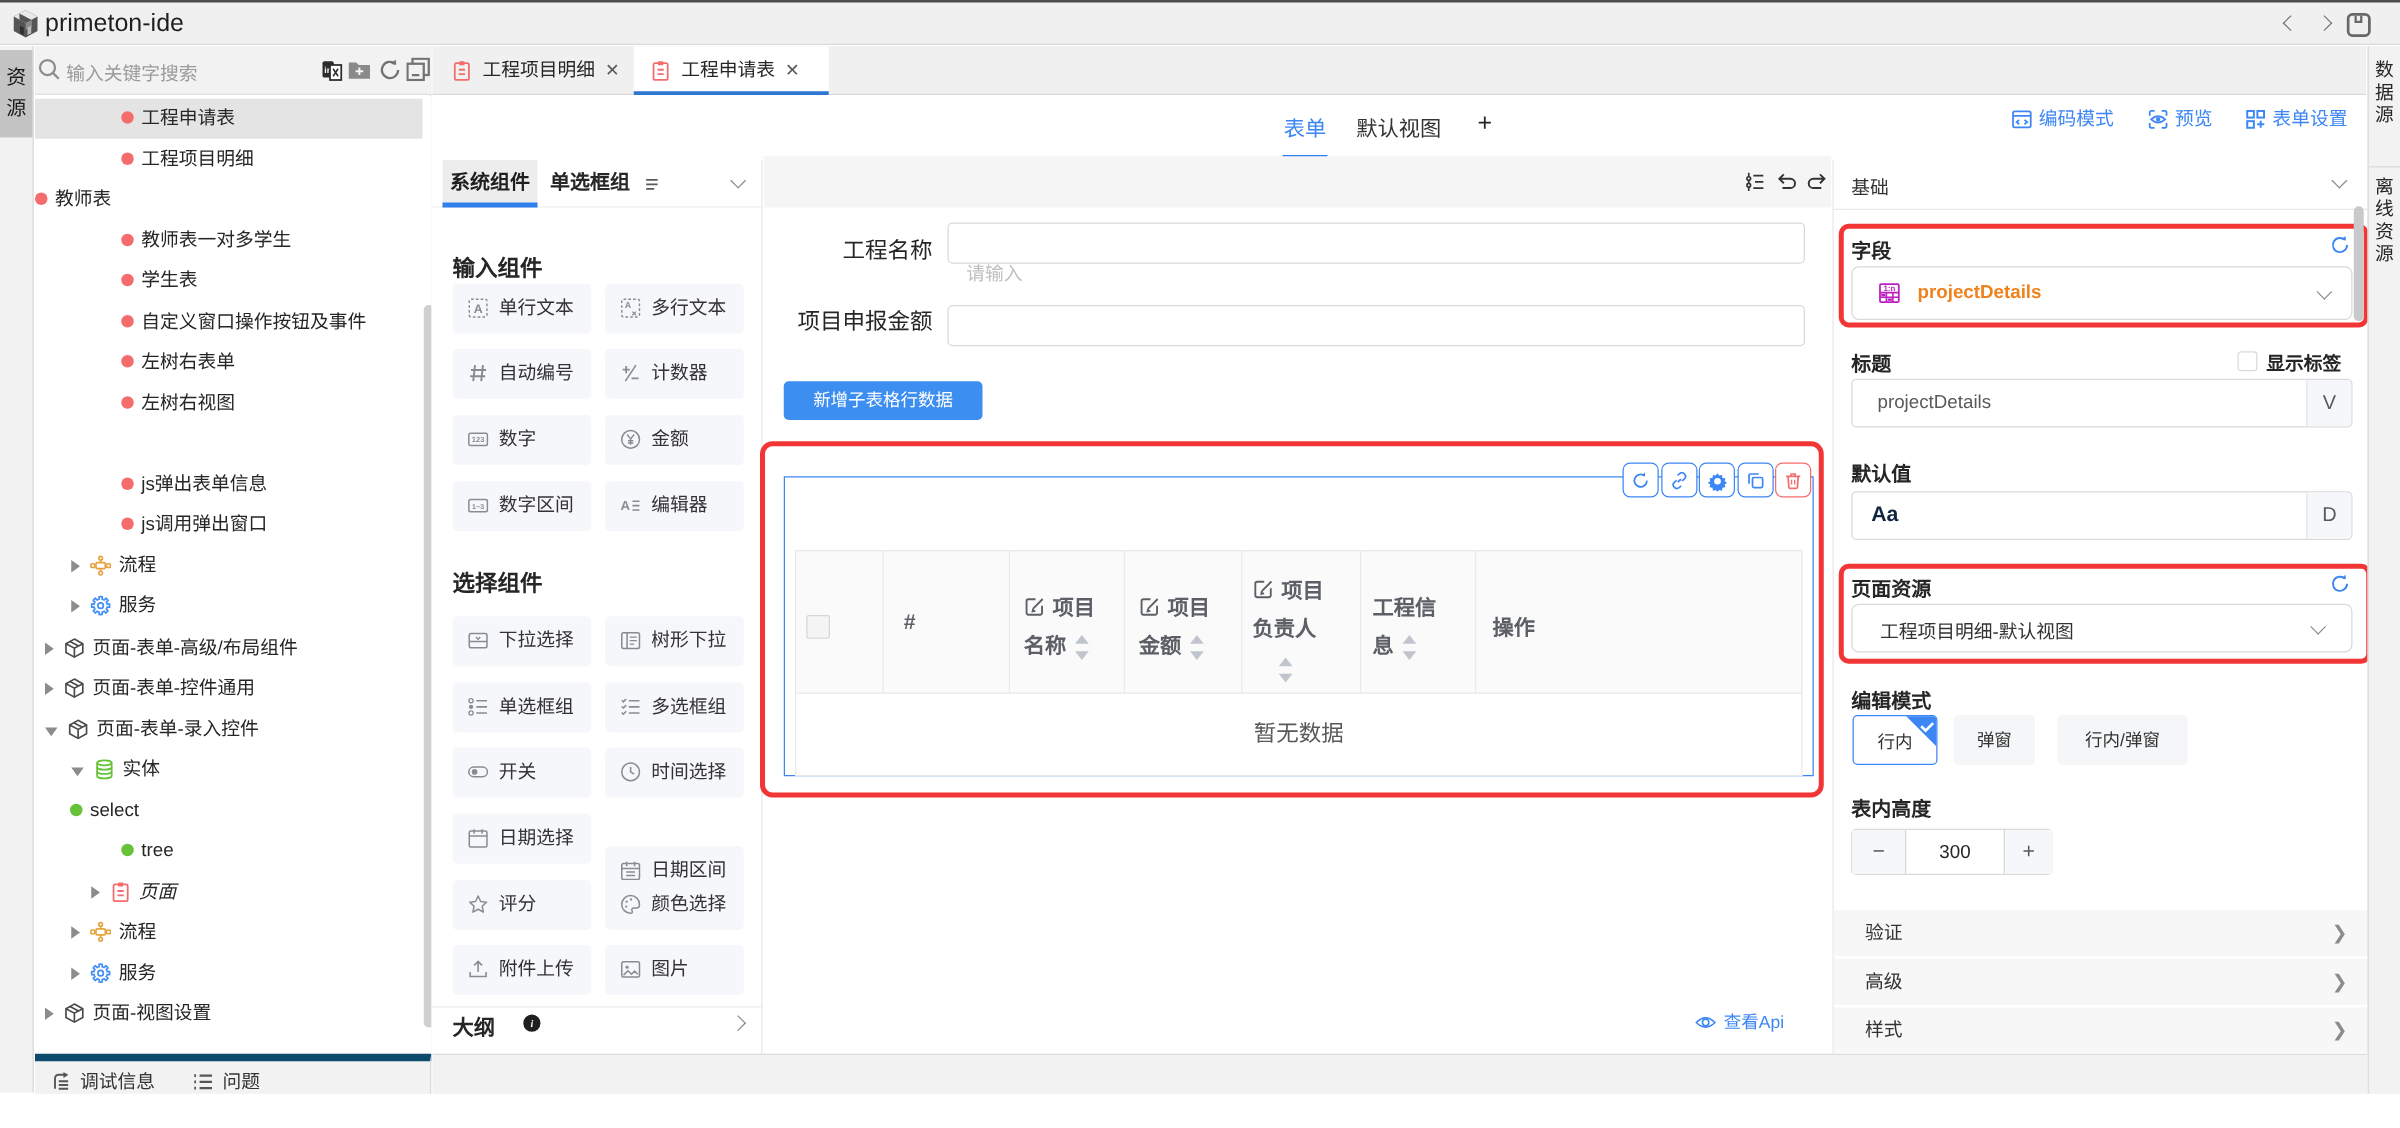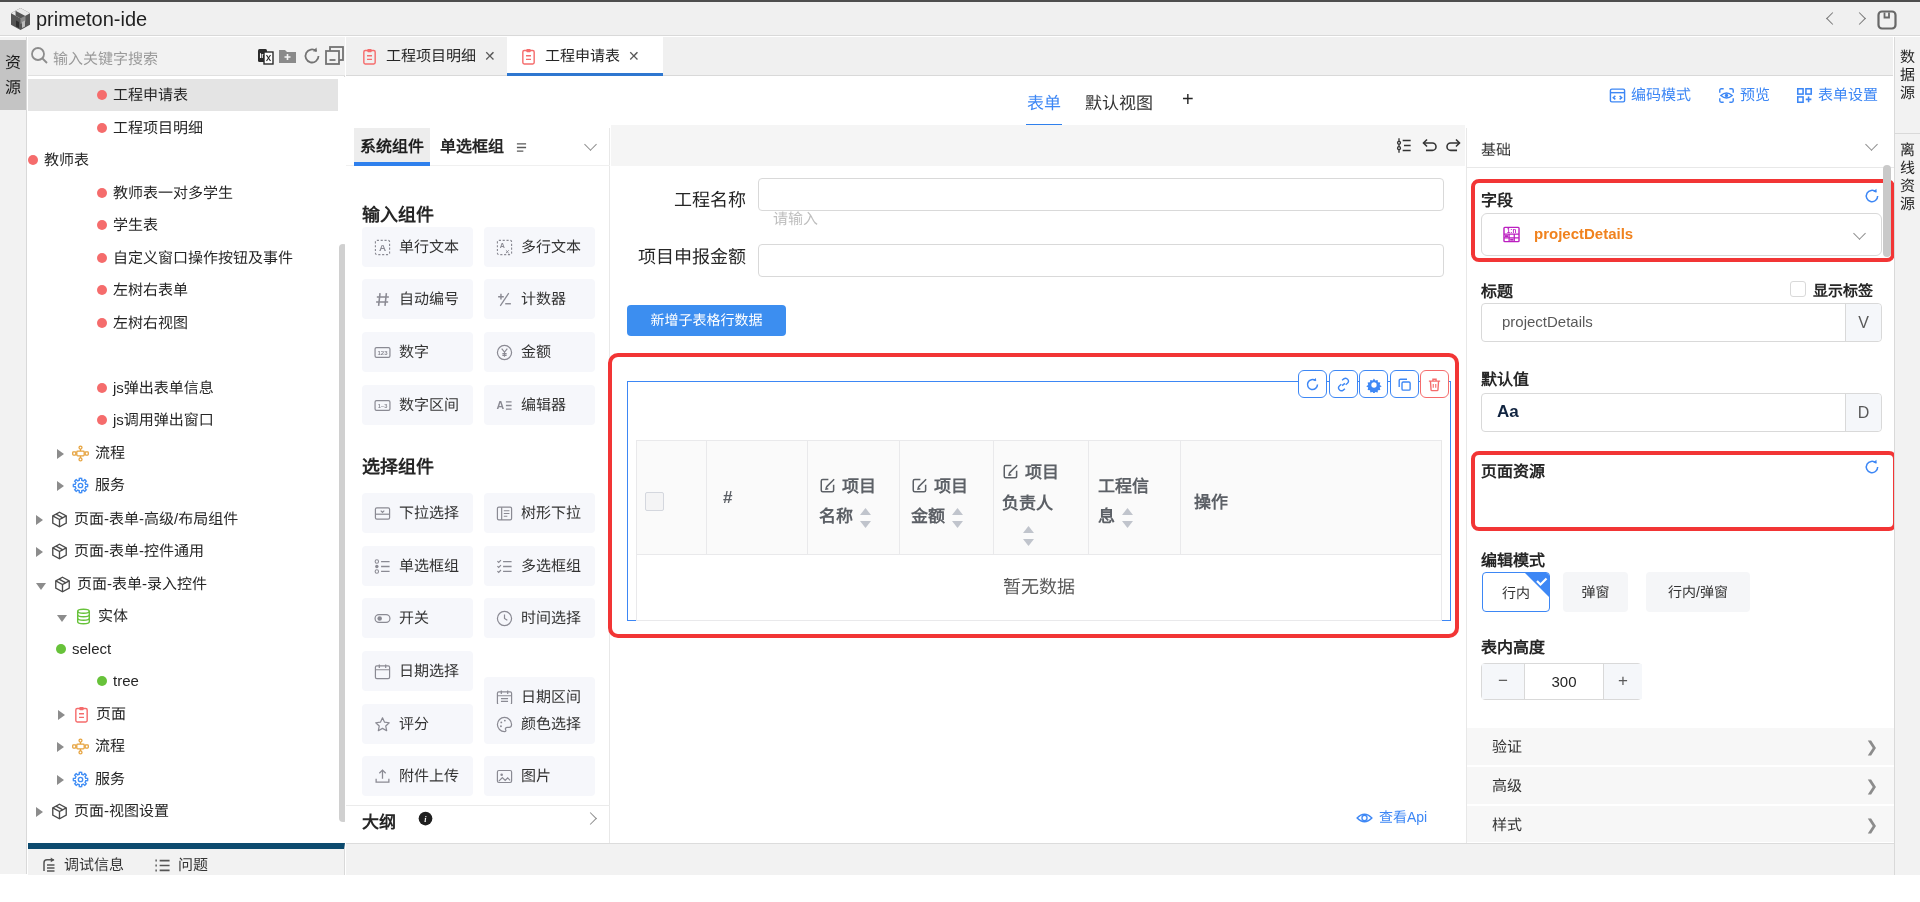--- a/index.html
+++ b/index.html
@@ -190,21 +190,21 @@
           </svg>页面-表单-录入控件</div>
       <div class="trow" style="top:523px;padding-left:29px;"><span class="arr d"></span><svg class="ticon" width="17" height="17" viewBox="0 0 24 24">
             <g fill="none" stroke="#67c23a" stroke-width="2">
               <ellipse cx="12" cy="4.6" rx="8.2" ry="2.8"></ellipse>
               <path d="M3.8 4.6 v14.8 c0 1.6 3.7 2.8 8.2 2.8 s8.2-1.2 8.2-2.8 V4.6"></path>
               <path d="M3.8 9.5 c0 1.6 3.7 2.8 8.2 2.8 s8.2-1.2 8.2-2.8 M3.8 14.4 c0 1.6 3.7 2.8 8.2 2.8 s8.2-1.2 8.2-2.8"></path>
             </g>
           </svg>实体</div>
       <div class="trow" style="top:556px;padding-left:28px;"><span class="dot green"></span>select</div>
       <div class="trow" style="top:588px;padding-left:69px;"><span class="dot green"></span>tree</div>
-      <div class="trow" style="top:621px;padding-left:30px;"><span class="arr r"></span><svg class="ticon" width="17" height="17" viewBox="0 0 24 24">
+      <div class="trow" style="top:621px;padding-left:45px;font-style:italic;"><span class="arr r"></span><svg class="ticon" width="17" height="17" viewBox="0 0 24 24">
             <g fill="none" stroke="#f56c6c" stroke-width="2">
               <rect x="4" y="3.5" width="16" height="19" rx="2"></rect>
               <rect x="9" y="1.5" width="6" height="4.5" rx="1" fill="#f56c6c" stroke="none"></rect>
               <path d="M8.5 11 h7 M8.5 16 h7"></path>
             </g>
           </svg>页面</div>
       <div class="trow" style="top:653px;padding-left:29px;"><span class="arr r"></span><svg class="ticon" width="17" height="17" viewBox="0 0 24 24">
             <g fill="none" stroke="#e6a23c" stroke-width="1.8">
               <circle cx="12" cy="3.6" r="2.1"></circle>
               <circle cx="12" cy="20.4" r="2.1"></circle>
@@ -556,20 +556,24 @@
       <div style="position:absolute;left:15px;top:8px;font-size:17px;color:#10233f;font-weight:bold;">Aa</div>
       <div class="suffix">D</div>
     </div>
     <div class="rlabel" style="top:330px;">页面资源</div>
     <div style="position:absolute;left:397px;top:331px;"><svg width="16" height="16" viewBox="0 0 24 24">
           <g fill="none" stroke="#3d87f5" stroke-width="2.3">
             <path d="M20.5 12 a8.5 8.5 0 1 1 -2.6-6.1"></path>
             <path d="M18.6 1.2 l.5 5.4 -5.2-1.4" fill="#3d87f5" stroke="none"></path>
           </g>
         </svg></div>
+    <div class="rselect" style="top:355px;height:39px;">
+      <div style="position:absolute;left:22px;top:9px;font-size:15px;color:#333;">工程项目明细-默认视图</div>
+      <span class="chev" style="position:absolute;right:22px;top:13px;"></span>
+    </div>
     <div class="redbox" style="left:4px;top:323px;width:426px;height:80px;"></div>
     <div class="rlabel" style="top:419px;">编辑模式</div>
     <div class="mbtn sel" style="left:15px;top:444px;width:68px;">行内
       <svg style="position:absolute;right:-1px;top:-1px;" width="26" height="26" viewBox="0 0 26 26">
           <path d="M26 0 V26 L0 0 Z" fill="#3d87f5"></path>
           <path d="M13 9 l3.5 3.5 6-6" fill="none" stroke="#fff" stroke-width="2.2"></path>
         </svg>
     </div>
     <div class="mbtn" style="left:96px;top:444px;width:65px;">弹窗</div>
     <div class="mbtn" style="left:179px;top:444px;width:104px;">行内/弹窗</div>

